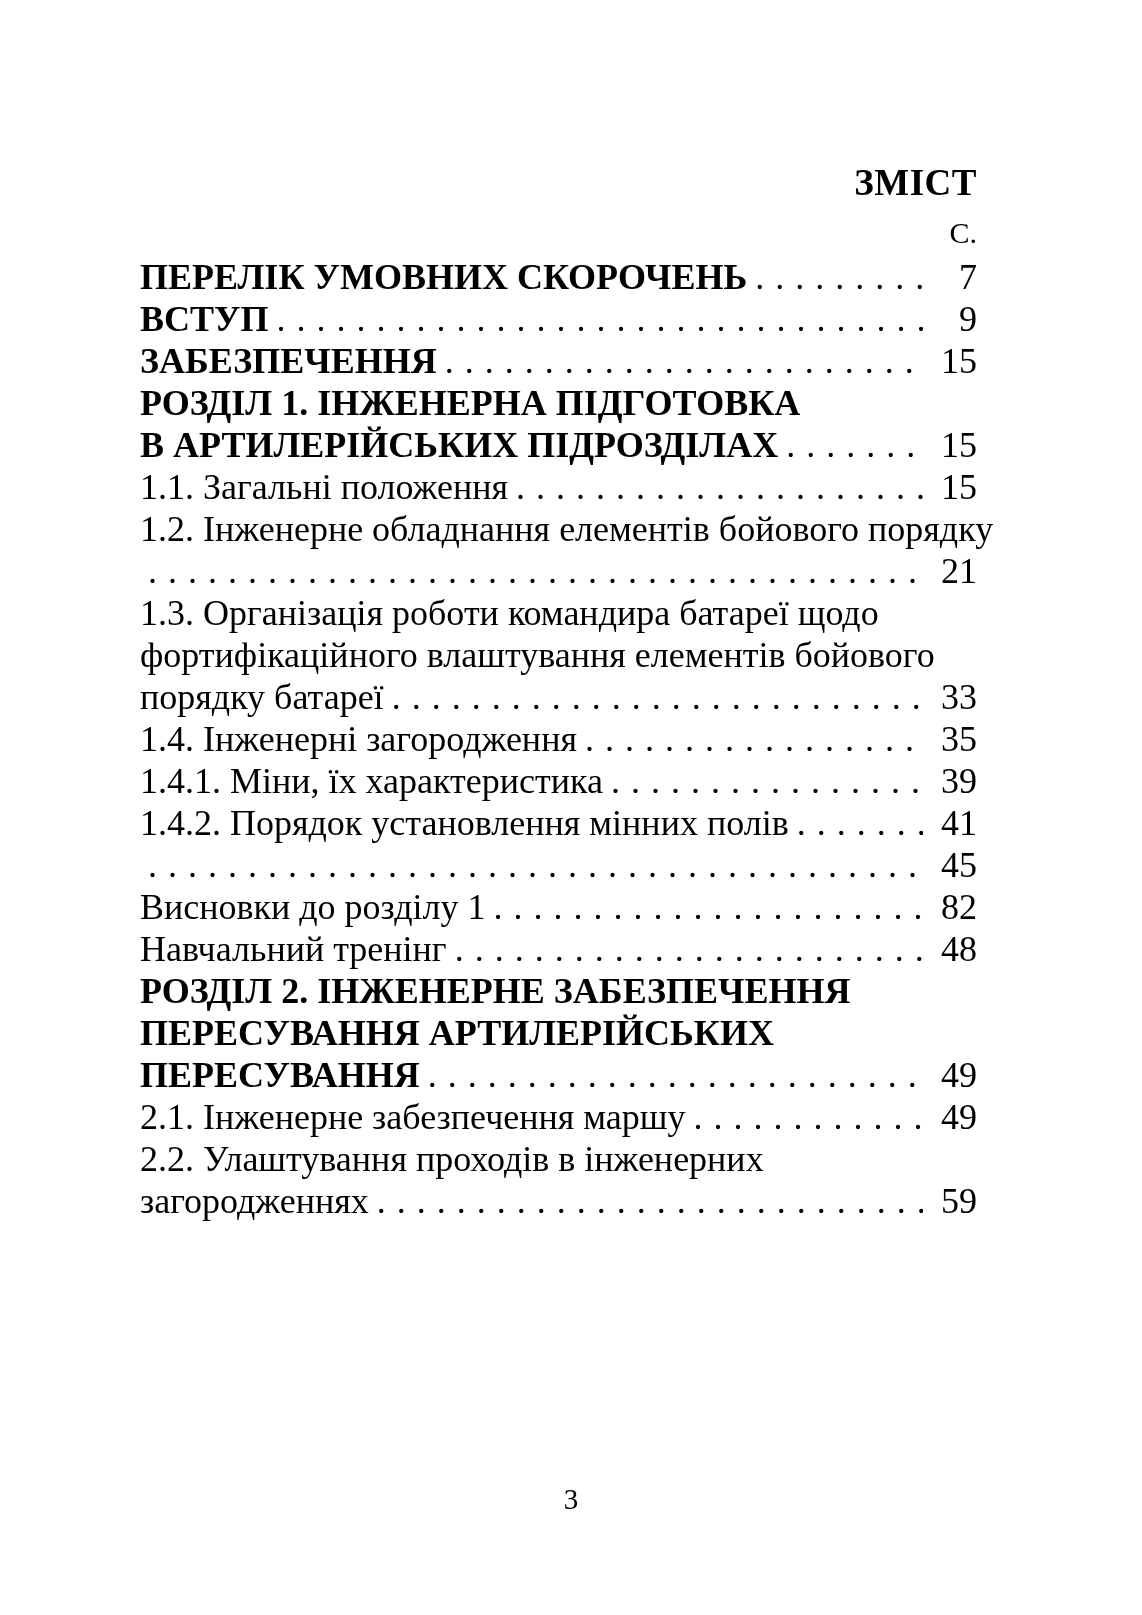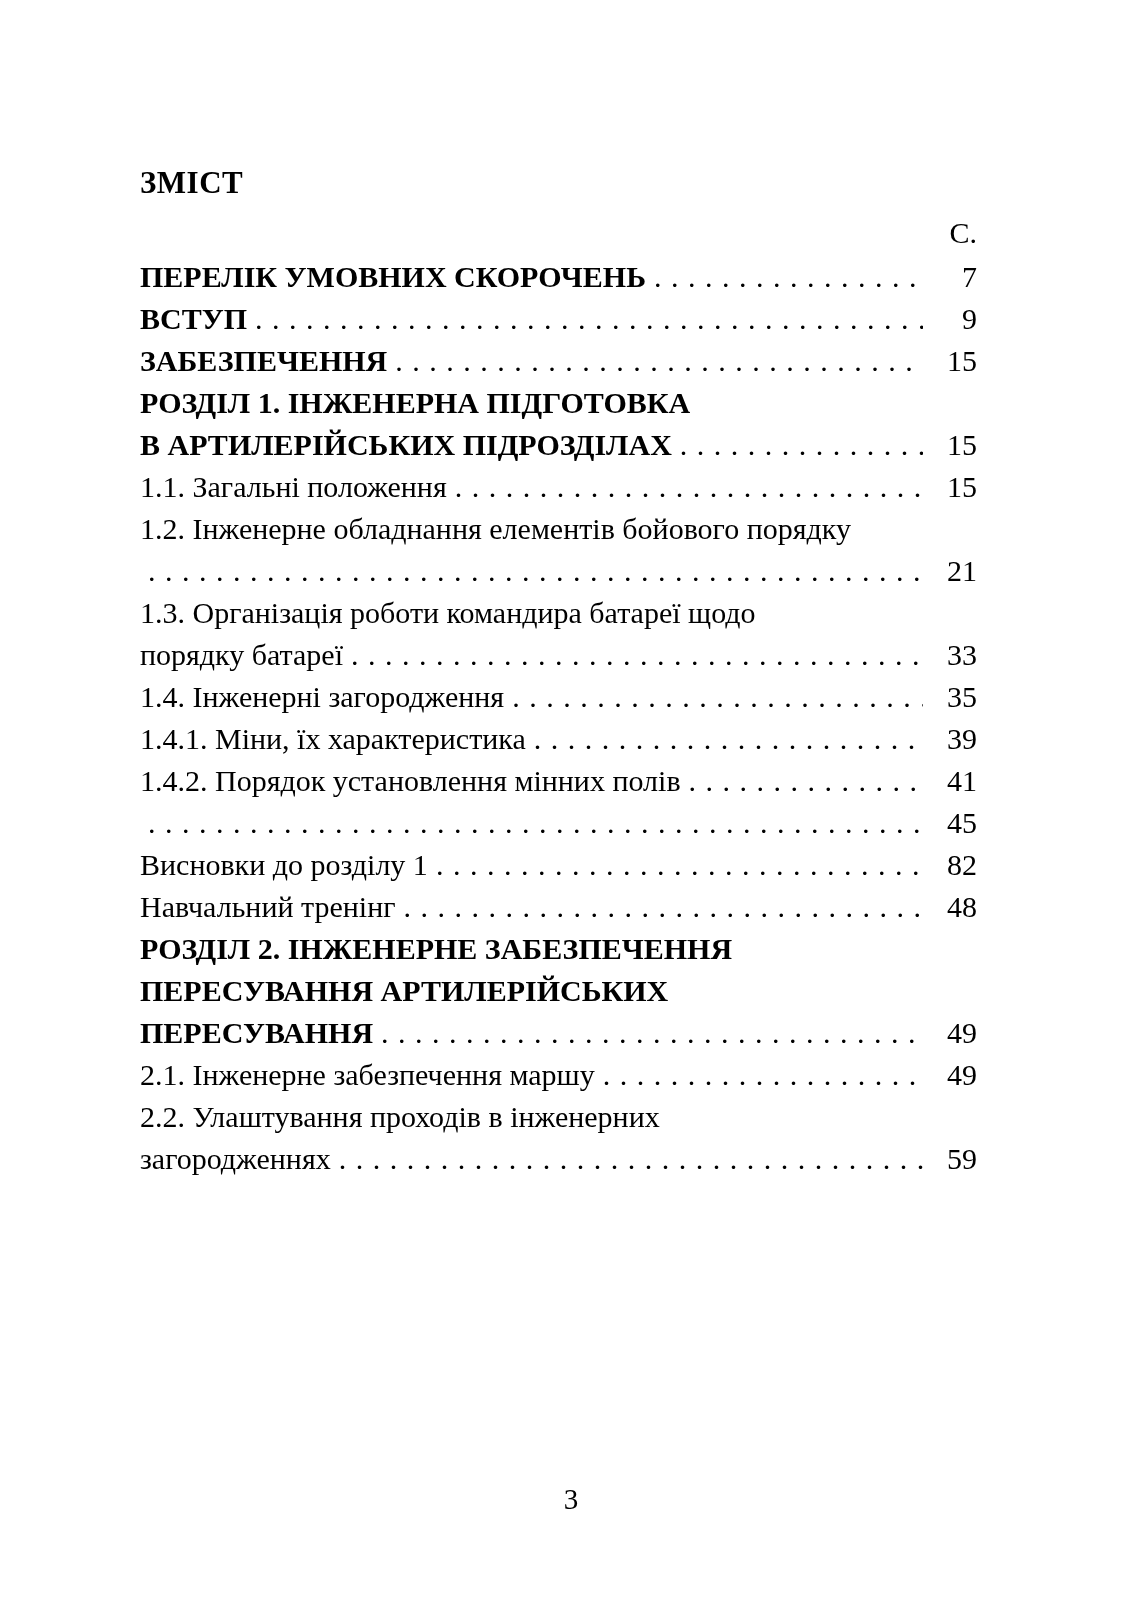--- a/index.html
+++ b/index.html
@@ -11,38 +11,38 @@
     font-family: "Liberation Serif", "DejaVu Serif", serif;
     color: #000000;
     overflow: hidden;
   }
   .page {
     position: absolute;
     inset: 0;
     padding: 162px 165px 0 140px;
   }
   .title {
-    text-align: left;
+    text-align: right;
     font-weight: bold;
-    font-size: 31px;
+    font-size: 37px;
     line-height: 42px;
     letter-spacing: 0.5px;
   }
   .col-header {
     text-align: right;
     font-size: 30px;
     line-height: 42px;
     margin-top: 8px;
   }
   .toc { margin-top: 2px; }
   .toc-entry.gap { }
   .toc-line {
     display: flex;
     align-items: baseline;
-    font-size: 30px;
+    font-size: 36px;
     line-height: 42px;
   }
   .line-text { white-space: pre; flex: 0 0 auto; }
   .bold { font-weight: bold; }
   .leader {
     flex: 1 1 auto;
     overflow: hidden;
     white-space: nowrap;
     margin: 0 6px 0 8px;
     letter-spacing: 1px;
@@ -116,20 +116,23 @@
         <div class="toc-line">
           <span class="leader">. . . . . . . . . . . . . . . . . . . . . . . . . . . . . . . . . . . . . . . . . . . . . . . . . . . . . . . . . . . . . . . . . . . . . . . . . . . . . . . . </span>
           <span class="page-num">21</span>
         </div>
       </div>
       <div class="toc-entry">
         <div class="toc-line">
           <span class="line-text"><span>1.3. Організація роботи командира батареї щодо</span></span>
         </div>
         <div class="toc-line">
+          <span class="line-text"><span>фортифікаційного влаштування елементів бойового</span></span>
+        </div>
+        <div class="toc-line">
           <span class="line-text"><span>порядку батареї</span></span>
           <span class="leader">. . . . . . . . . . . . . . . . . . . . . . . . . . . . . . . . . . . . . . . . . . . . . . . . . . . . . . . . . . . . . . . . . . . . . . . . . . . . . . . . </span>
           <span class="page-num">33</span>
         </div>
       </div>
       <div class="toc-entry">
         <div class="toc-line">
           <span class="line-text"><span>1.4. Інженерні загородження</span></span>
           <span class="leader">. . . . . . . . . . . . . . . . . . . . . . . . . . . . . . . . . . . . . . . . . . . . . . . . . . . . . . . . . . . . . . . . . . . . . . . . . . . . . . . . </span>
           <span class="page-num">35</span>

